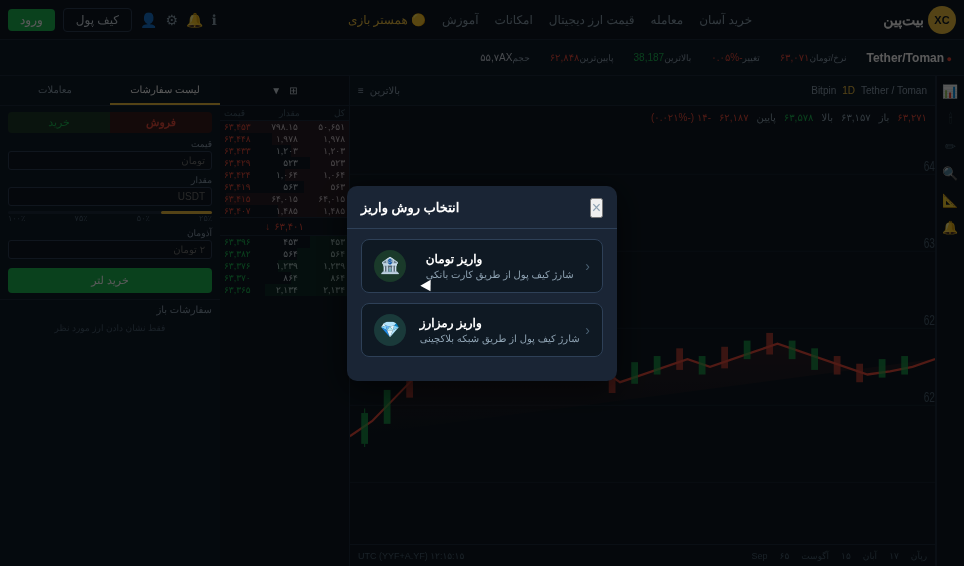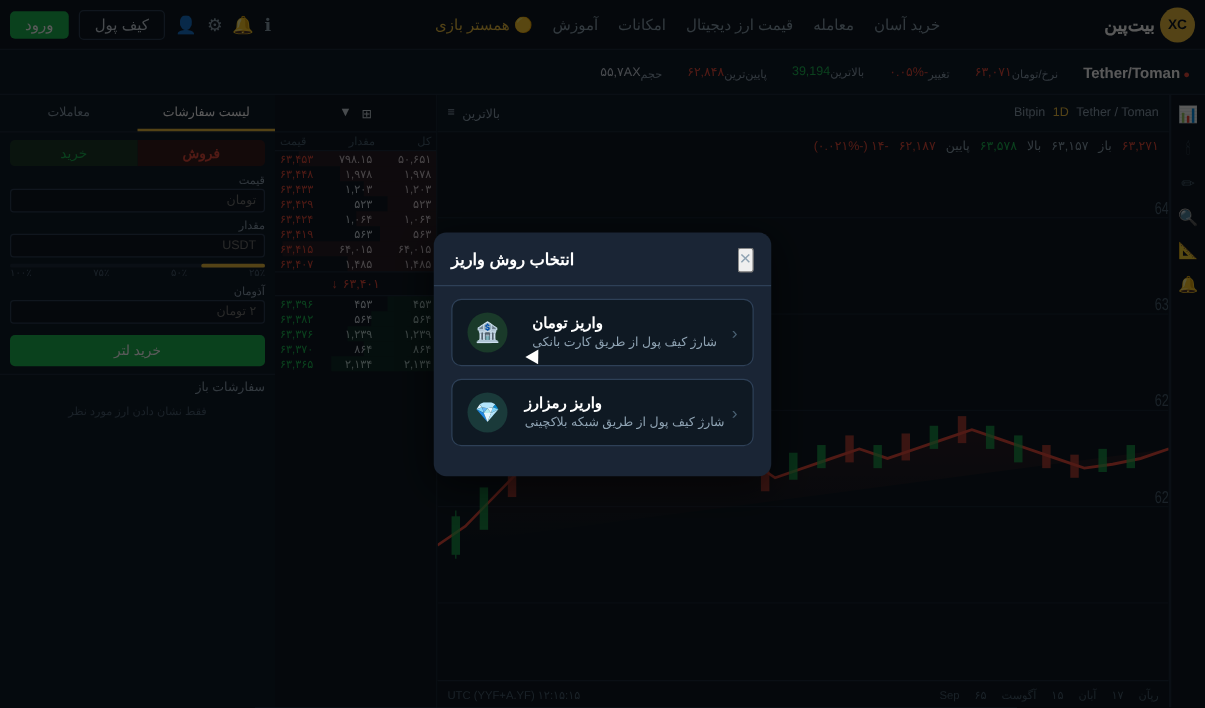--- a/index.html
+++ b/index.html
@@ -487,21 +487,21 @@
   <div class="ticker-item">
     <span class="label">نرخ/تومان</span>
     <span class="value red">۶۳,۰۷۱</span>
   </div>
   <div class="ticker-item">
     <span class="label">تغییر</span>
     <span class="value red">-۰.۰۵%</span>
   </div>
   <div class="ticker-item">
     <span class="label">بالاترین</span>
-    <span class="value green">39,194</span>
+    <span class="value green">38,187</span>
   </div>
   <div class="ticker-item">
     <span class="label">پایین‌ترین</span>
     <span class="value red">۶۲,۸۴۸</span>
   </div>
   <div class="ticker-item">
     <span class="label">حجم</span>
     <span class="value">۵۵,۷AX</span>
   </div>
 </div>

